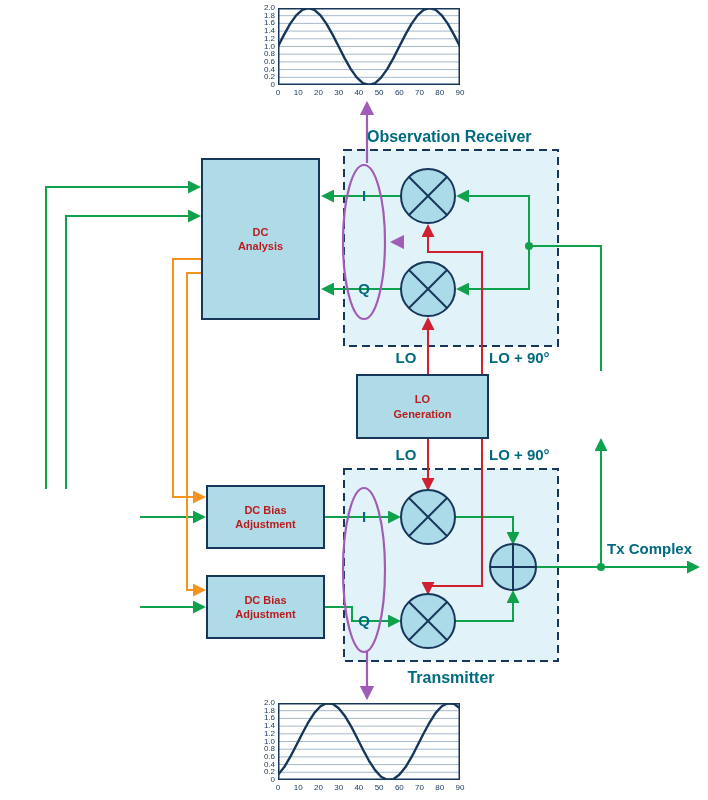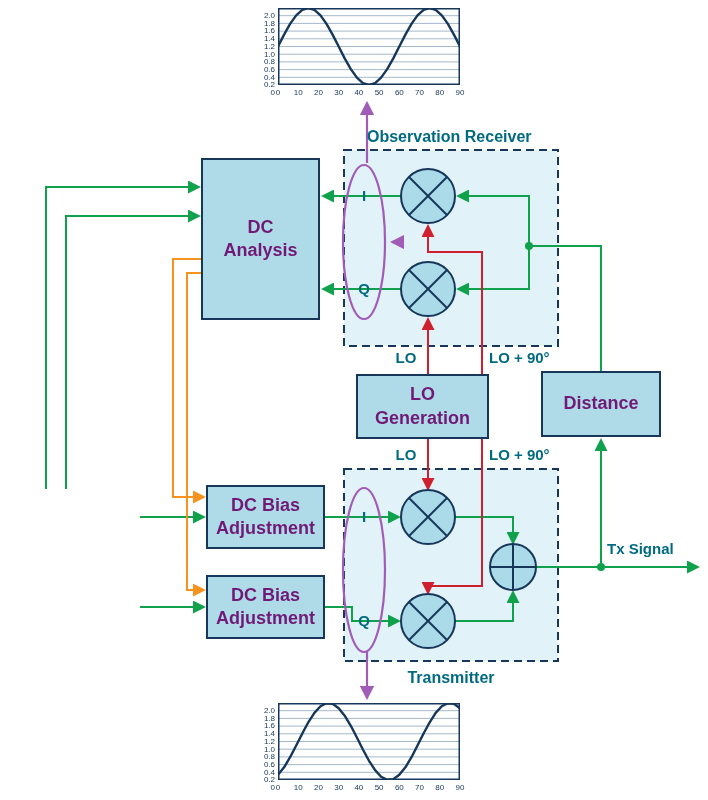--- a/index.html
+++ b/index.html
@@ -1,26 +1,26 @@
 <!DOCTYPE html>
 <html><head>
 <meta charset="utf-8">
 <style>
   html,body{margin:0;padding:0;background:#fff;font-family:"Liberation Sans",sans-serif;}
   #stage{position:relative;width:708px;height:800px;background:#fff;overflow:hidden;}
   #wires{position:absolute;left:0;top:0;}
   .block{position:absolute;background:#AFDBE9;border:2px solid #16375A;box-sizing:border-box;
          display:flex;align-items:center;justify-content:center;text-align:center;}
-  .blabel{font-weight:bold;font-size:18px;line-height:1.3;color:#701a75;white-space:pre-line;}
+  .blabel{font-weight:bold;font-size:11px;line-height:1.3;color:#b91c1c;white-space:pre-line;}
   .lbl{position:absolute;font-weight:bold;font-size:15px;color:#006B80;white-space:nowrap;}
   .lbl-big{font-size:16px;}
   .iq{position:absolute;width:22px;text-align:center;font-weight:bold;font-size:15px;color:#006B80;}
   .chart{position:absolute;width:216px;height:100px;}
   .chart svg{position:absolute;left:28px;top:4px;background:#fff;}
-  .yticks{position:absolute;left:0;top:8px;width:25px;height:100px;}
+  .yticks{position:absolute;left:0;top:0;width:25px;height:100px;}
   .yticks span{position:absolute;right:0;font-size:8px;line-height:8px;color:#16375A;}
   .xticks span{position:absolute;top:84px;width:18px;text-align:center;font-size:8px;color:#16375A;}
   .watermark{position:absolute;left:505px;top:764px;width:196px;text-align:right;
              font-size:15px;color:#A6CE39;opacity:.85;}
 </style>
 </head>
 <body>
 
 <div id="stage">
 
@@ -122,31 +122,28 @@
 Adjustment</div>
   </div>
   <div class="block" style="left:206px;top:575px;width:119px;height:64px">
     <div class="blabel">DC Bias
 Adjustment</div>
   </div>
   <div class="block" style="left:356px;top:374px;width:133px;height:65px">
     <div class="blabel">LO
 Generation</div>
   </div>
-  <div class="block" style="left:541px;top:371px;width:120px;height:66px">
-    <div class="blabel">Distance</div>
-  </div>
 
   <div class="lbl lbl-big" style="left:367px;top:128px">Observation Receiver</div>
   <div class="lbl lbl-big" style="left:344px;top:669px;width:214px;text-align:center">Transmitter</div>
   <div class="lbl" style="left:390px;top:349px;width:32px;text-align:center">LO</div>
   <div class="lbl" style="left:489px;top:349px">LO + 90°</div>
   <div class="lbl" style="left:390px;top:446px;width:32px;text-align:center">LO</div>
   <div class="lbl" style="left:489px;top:446px">LO + 90°</div>
-  <div class="lbl" style="left:607px;top:540px">Tx Signal</div>
+  <div class="lbl" style="left:607px;top:540px">Tx Complex</div>
 
   <div class="iq" style="left:353px;top:187px">I</div>
   <div class="iq" style="left:353px;top:280px">Q</div>
   <div class="iq" style="left:353px;top:508px">I</div>
   <div class="iq" style="left:353px;top:612px">Q</div>
 
   <div class="chart" style="left:250px;top:4px">
     <div class="yticks">
         <span style="top: 0px;">2.0</span>
         <span style="top: 7.7px;">1.8</span>

